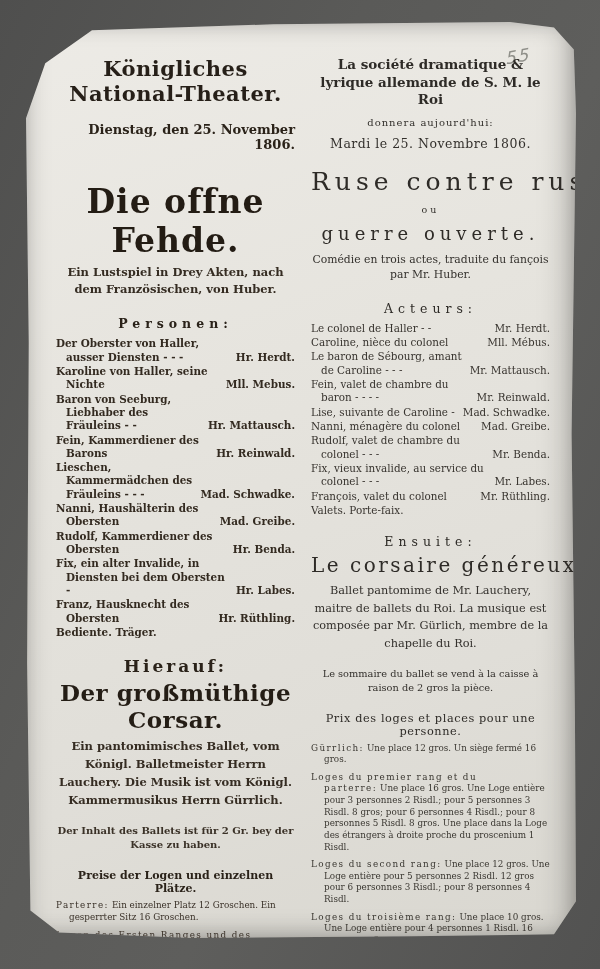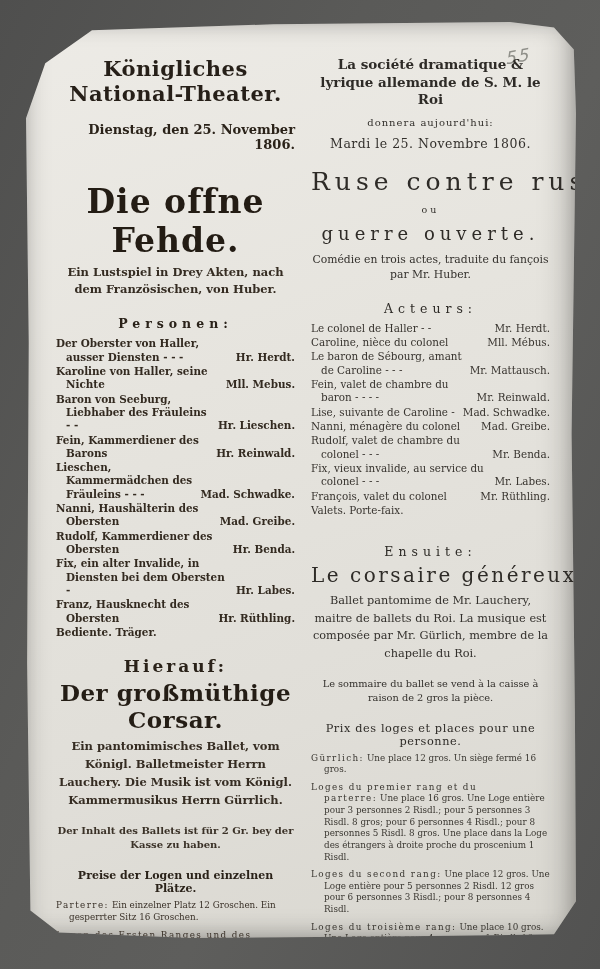--- a/index.html
+++ b/index.html
@@ -67,21 +67,21 @@
   .f{color:#33302c;}
   .f-society{font-size:13.5px;font-weight:bold;text-align:center;line-height:1.3;max-width:95%;margin:0 auto;color:#2e2b27;}
   .f-announce{font-size:10px;text-align:center;margin-top:8px;letter-spacing:1px;}
   .f-date{font-size:12.5px;text-align:center;margin-top:8px;letter-spacing:.5px;}
   .f-title1{font-size:25px;text-align:center;letter-spacing:5px;margin-top:16px;white-space:nowrap;color:#2e2b27;}
   .f-ou{font-size:9.5px;text-align:center;letter-spacing:3px;margin-top:8px;}
   .f-title2{font-size:18px;text-align:center;letter-spacing:5px;margin-top:8px;color:#2e2b27;}
   .f-subtitle{font-size:10.8px;text-align:center;line-height:1.4;margin-top:8px;}
   .f .cast-heading{letter-spacing:5px;font-weight:normal;font-size:12.5px;color:#2e2b27;}
   .f .cast-row{color:#37332e;}
-  .f-ensuite{font-size:12.5px;text-align:center;letter-spacing:5px;margin-top:12px;color:#2e2b27;}
+  .f-ensuite{font-size:12.5px;text-align:center;letter-spacing:5px;margin-top:2px;color:#2e2b27;}
   .f-ballet-title{font-size:20px;text-align:center;letter-spacing:2.5px;margin:4px 0 5px;white-space:nowrap;color:#2e2b27;}
   .f-ballet-desc{font-size:11.3px;text-align:center;line-height:1.55;}
   .f-ballet-note{font-size:9.8px;text-align:center;line-height:1.4;}
   .f .prices-heading{font-weight:normal;font-size:11.3px;letter-spacing:.6px;color:#2e2b27;}
   .f .price-item{color:#3a3731;}
 </style>
 </head>
 <body>
 
 <div class="paper">
@@ -102,21 +102,21 @@
         <div class="cast-row">
             <span class="cast-role">Der Oberster von Haller, ausser Diensten  -   -   -</span>
             <span class="cast-actor">Hr. Herdt.</span>
           </div>
         <div class="cast-row">
             <span class="cast-role">Karoline von Haller, seine Nichte</span>
             <span class="cast-actor">Mll. Mebus.</span>
           </div>
         <div class="cast-row">
             <span class="cast-role">Baron von Seeburg, Liebhaber des Fräuleins  -   -</span>
-            <span class="cast-actor">Hr. Lieschen.</span>
+            <span class="cast-actor">Hr. Mattausch.</span>
           </div>
         <div class="cast-row">
             <span class="cast-role">Fein, Kammerdiener des Barons</span>
             <span class="cast-actor">Hr. Reinwald.</span>
           </div>
         <div class="cast-row">
             <span class="cast-role">Lieschen, Kammermädchen des Fräuleins  -   -   -</span>
             <span class="cast-actor">Mad. Schwadke.</span>
           </div>
         <div class="cast-row">

